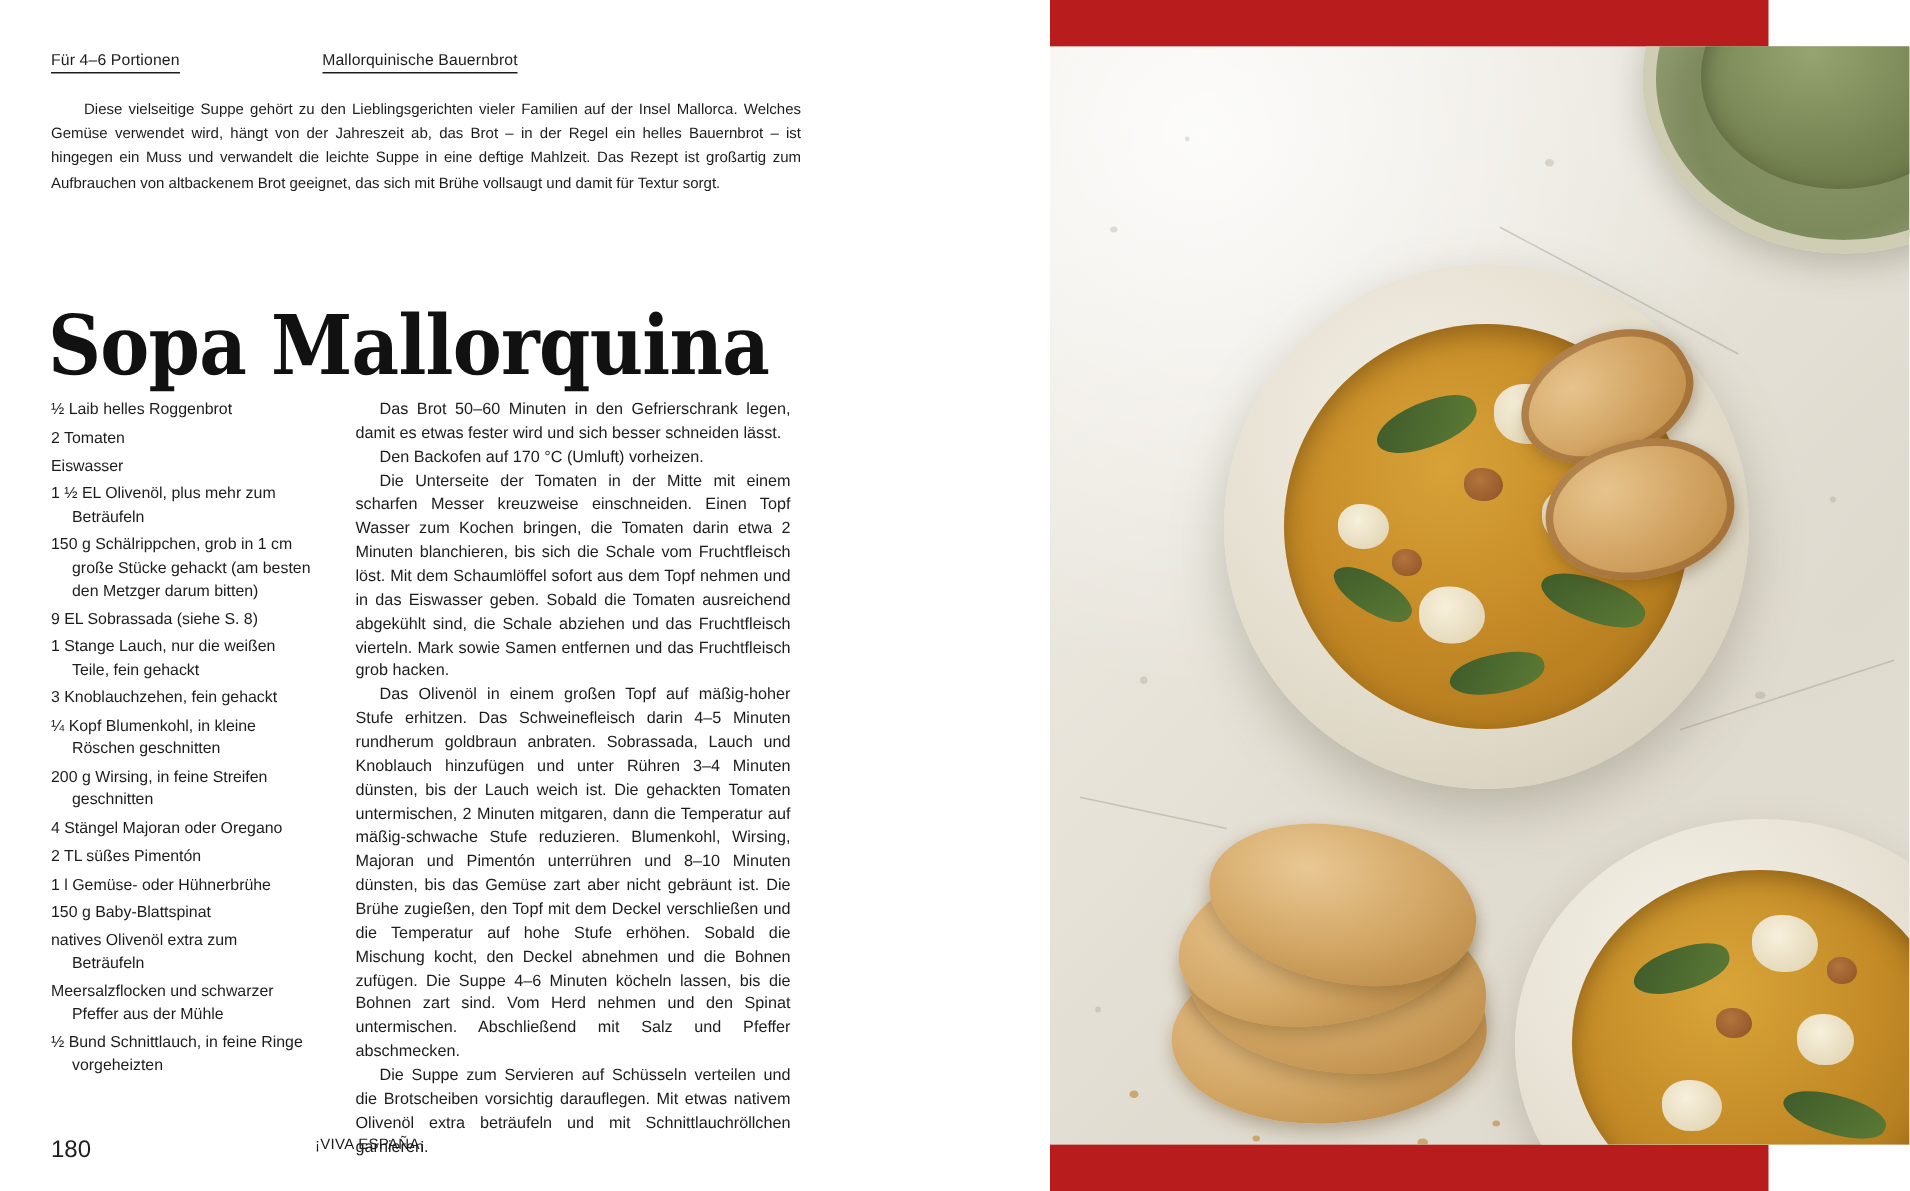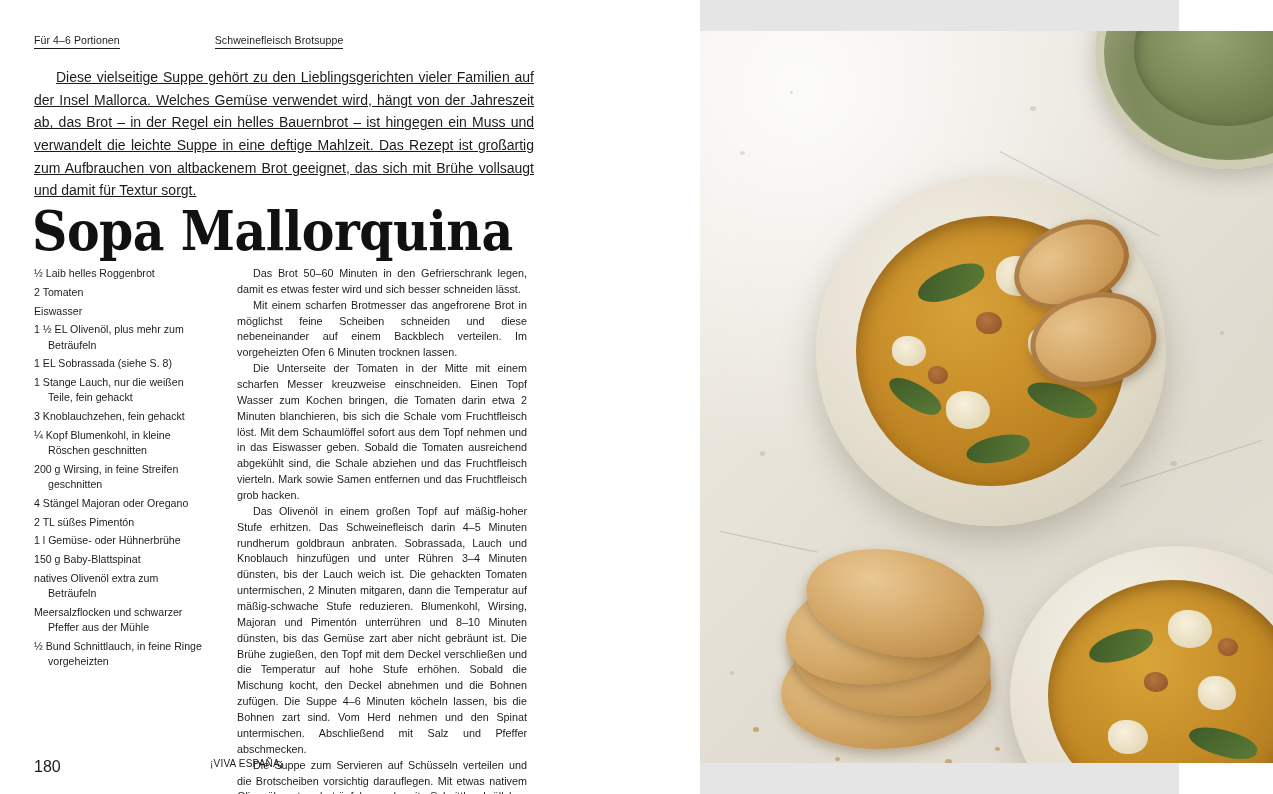--- a/index.html
+++ b/index.html
@@ -11,21 +11,21 @@
     width: 1273px;
     height: 794px;
     font-family: "Liberation Sans", sans-serif;
     color: #1c1c1c;
     overflow: hidden;
   }
   .page {
     position: relative;
     width: 1179px;
     height: 794px;
-    background: #e5e5e5;
+    background: #b91c1c;
   }
 
   
   .left-page {
     position: absolute;
     left: 0;
     top: 0;
     width: 700px;
     height: 794px;
     background: #ffffff;
@@ -52,26 +52,25 @@
     padding-bottom: 2px;
     white-space: nowrap;
     margin-left: 95px;
   }
 
   .intro {
     position: absolute;
     left: 34px;
     top: 66px;
     width: 500px;
-    font-size: 14px;
+    font-size: 10px;
     line-height: 1.62;
     text-align: justify;
     text-indent: 22px;
     color: #1c1c1c;
-    text-decoration: underline;
   }
 
   .recipe-title {
     position: absolute;
     left: 32px;
     top: 198px;
     font-family: "DejaVu Serif", serif;
     font-size: 49px;
     font-weight: 700;
     letter-spacing: -0.5px;
@@ -284,53 +283,54 @@
 </style>
 </head>
 <body>
 
 <div class="page">
 
   <div class="left-page">
 
     <div class="headers">
       <div class="header-servings">Für 4–6 Portionen</div>
-      <div class="header-chapter">Schweinefleisch Brotsuppe</div>
+      <div class="header-chapter">Mallorquinische Bauernbrot</div>
     </div>
 
     <div class="intro">Diese vielseitige Suppe gehört zu den Lieblingsgerichten vieler Familien auf der Insel Mallorca. Welches Gemüse verwendet wird, hängt von der Jahreszeit ab, das Brot – in der Regel ein helles Bauernbrot – ist hingegen ein Muss und verwandelt die leichte Suppe in eine deftige Mahlzeit. Das Rezept ist großartig zum Aufbrauchen von altbackenem Brot geeignet, das sich mit Brühe vollsaugt und damit für Textur sorgt.</div>
 
     <div class="recipe-title">Sopa Mallorquina</div>
 
     <div class="columns">
 
       <div class="ingredients">
         <ul>
           <li>½ Laib helles Roggenbrot</li>
           <li>2 Tomaten</li>
           <li>Eiswasser</li>
           <li>1 ½ EL Olivenöl, plus mehr zum Beträufeln</li>
-          <li>1 EL Sobrassada (siehe S. 8)</li>
+          <li>150 g Schälrippchen, grob in 1 cm große Stücke gehackt (am besten den Metzger darum bitten)</li>
+          <li>9 EL Sobrassada (siehe S. 8)</li>
           <li>1 Stange Lauch, nur die weißen Teile, fein gehackt</li>
           <li>3 Knoblauchzehen, fein gehackt</li>
           <li>¼ Kopf Blumenkohl, in kleine Röschen geschnitten</li>
           <li>200 g Wirsing, in feine Streifen geschnitten</li>
           <li>4 Stängel Majoran oder Oregano</li>
           <li>2 TL süßes Pimentón</li>
           <li>1 l Gemüse- oder Hühnerbrühe</li>
           <li>150 g Baby-Blattspinat</li>
           <li>natives Olivenöl extra zum Beträufeln</li>
           <li>Meersalzflocken und schwarzer Pfeffer aus der Mühle</li>
           <li>½ Bund Schnittlauch, in feine Ringe vorgeheizten</li>
         </ul>
       </div>
 
       <div class="method">
         <p class="first">Das Brot 50–60 Minuten in den Gefrierschrank legen, damit es etwas fester wird und sich besser schneiden lässt.</p>
-        <p>Mit einem scharfen Brotmesser das angefrorene Brot in möglichst feine Scheiben schneiden und diese nebeneinander auf einem Backblech verteilen. Im vorgeheizten Ofen 6 Minuten trocknen lassen.</p>
+        <p>Den Backofen auf 170 °C (Umluft) vorheizen.</p>
         <p>Die Unterseite der Tomaten in der Mitte mit einem scharfen Messer kreuzweise einschneiden. Einen Topf Wasser zum Kochen bringen, die Tomaten darin etwa 2 Minuten blanchieren, bis sich die Schale vom Fruchtfleisch löst. Mit dem Schaumlöffel sofort aus dem Topf nehmen und in das Eiswasser geben. Sobald die Tomaten ausreichend abgekühlt sind, die Schale abziehen und das Fruchtfleisch vierteln. Mark sowie Samen entfernen und das Fruchtfleisch grob hacken.</p>
         <p>Das Olivenöl in einem großen Topf auf mäßig-hoher Stufe erhitzen. Das Schweinefleisch darin 4–5 Minuten rundherum goldbraun anbraten. Sobrassada, Lauch und Knoblauch hinzufügen und unter Rühren 3–4 Minuten dünsten, bis der Lauch weich ist. Die gehackten Tomaten untermischen, 2 Minuten mitgaren, dann die Temperatur auf mäßig-schwache Stufe reduzieren. Blumenkohl, Wirsing, Majoran und Pimentón unterrühren und 8–10 Minuten dünsten, bis das Gemüse zart aber nicht gebräunt ist. Die Brühe zugießen, den Topf mit dem Deckel verschließen und die Temperatur auf hohe Stufe erhöhen. Sobald die Mischung kocht, den Deckel abnehmen und die Bohnen zufügen. Die Suppe 4–6 Minuten köcheln lassen, bis die Bohnen zart sind. Vom Herd nehmen und den Spinat untermischen. Abschließend mit Salz und Pfeffer abschmecken.</p>
         <p>Die Suppe zum Servieren auf Schüsseln verteilen und die Brotscheiben vorsichtig darauflegen. Mit etwas nativem Olivenöl extra beträufeln und mit Schnittlauchröllchen garnieren.</p>
       </div>
 
     </div>
 
     <div class="folio">180</div>
     <div class="footer-chapter">¡VIVA ESPAÑA¡</div>
   </div>

